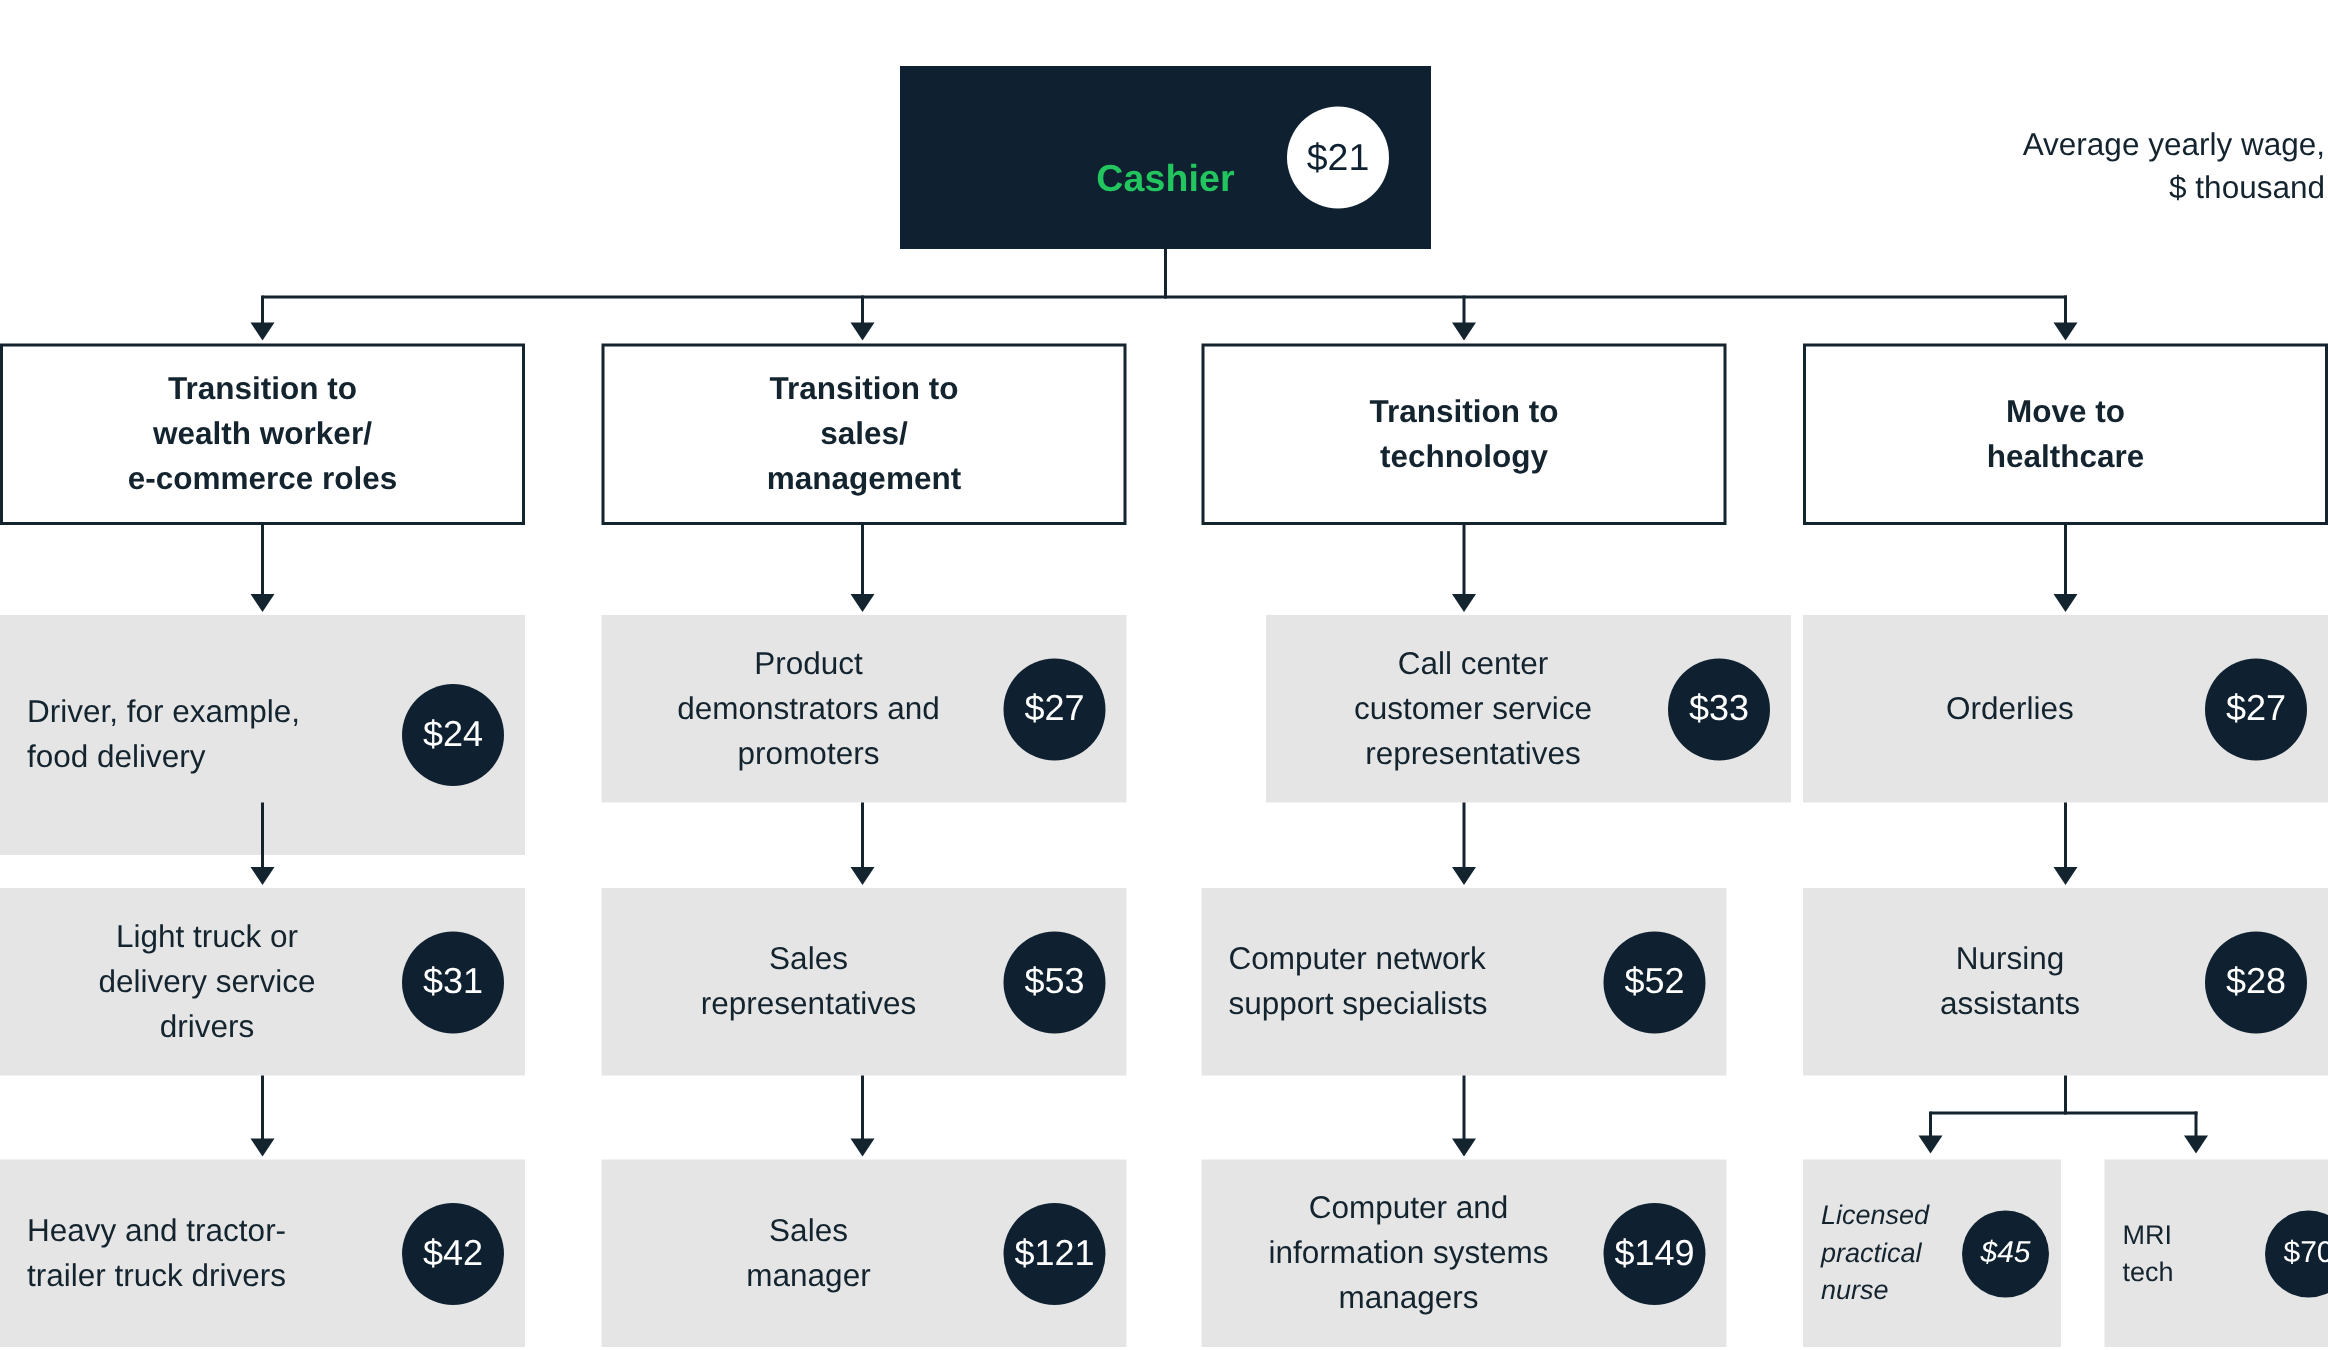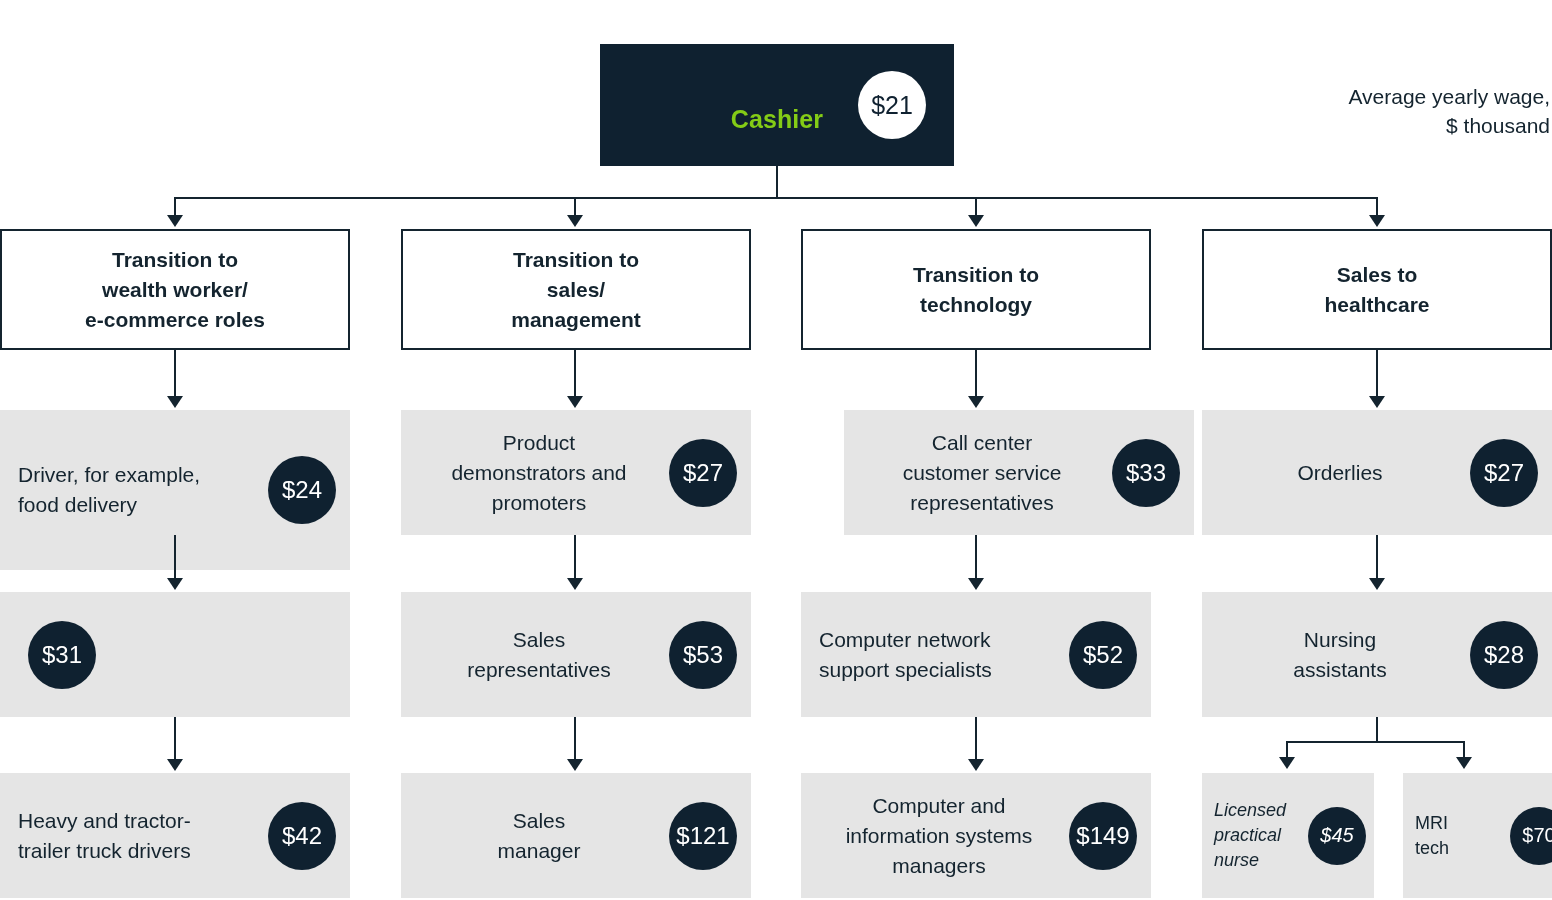--- a/index.html
+++ b/index.html
@@ -25,21 +25,21 @@
   .abs { position: absolute; box-sizing: border-box; }
 
   
   .root-node {
     background: #0f2130;
     display: flex;
     align-items: center;
     justify-content: center;
   }
   .root-label {
-    color: #84cc16;
+    color: #22c55e;
     font-size: 25px;
     font-weight: bold;
     letter-spacing: 0.1px;
     margin-top: 28px;
   }
   .root-badge {
     position: absolute;
     right: 28px;
     top: 50%;
     transform: translateY(-50%);
@@ -164,21 +164,21 @@
   <div class="abs cat-box" style="left:401px; top:229px; width:350px; height:121px;">
     <span class="cat-label">Transition to
 sales/
 management</span>
   </div>
   <div class="abs cat-box" style="left:801px; top:229px; width:350px; height:121px;">
     <span class="cat-label">Transition to
 technology</span>
   </div>
   <div class="abs cat-box" style="left:1202px; top:229px; width:350px; height:121px;">
-    <span class="cat-label">Sales to
+    <span class="cat-label">Move to
 healthcare</span>
   </div>
 
   <div class="conn vline abs" style="left:174px; top:350px; height:48px;"></div>
   <div class="arrow abs" style="left:167px; top:396px;"></div>
   <div class="conn vline abs" style="left:574px; top:350px; height:48px;"></div>
   <div class="arrow abs" style="left:567px; top:396px;"></div>
   <div class="conn vline abs" style="left:975px; top:350px; height:48px;"></div>
   <div class="arrow abs" style="left:968px; top:396px;"></div>
   <div class="conn vline abs" style="left:1376px; top:350px; height:48px;"></div>
@@ -209,20 +209,23 @@
   <div class="conn vline abs" style="left:174px; top:535px; height:45px;"></div>
   <div class="arrow abs" style="left:167px; top:578px;"></div>
   <div class="conn vline abs" style="left:574px; top:535px; height:45px;"></div>
   <div class="arrow abs" style="left:567px; top:578px;"></div>
   <div class="conn vline abs" style="left:975px; top:535px; height:45px;"></div>
   <div class="arrow abs" style="left:968px; top:578px;"></div>
   <div class="conn vline abs" style="left:1376px; top:535px; height:45px;"></div>
   <div class="arrow abs" style="left:1369px; top:578px;"></div>
 
   <div class="abs role-box" style="left:0px; top:592px; width:350px; height:125px;">
+    <span class="role-text center">Light truck or
+delivery service
+drivers</span>
     <span class="role-badge">$31</span>
   </div>
   <div class="abs role-box" style="left:401px; top:592px; width:350px; height:125px;">
     <span class="role-text center">Sales
 representatives</span>
     <span class="role-badge">$53</span>
   </div>
   <div class="abs role-box" style="left:801px; top:592px; width:350px; height:125px;">
     <span class="role-text left">Computer network
 support specialists</span>

